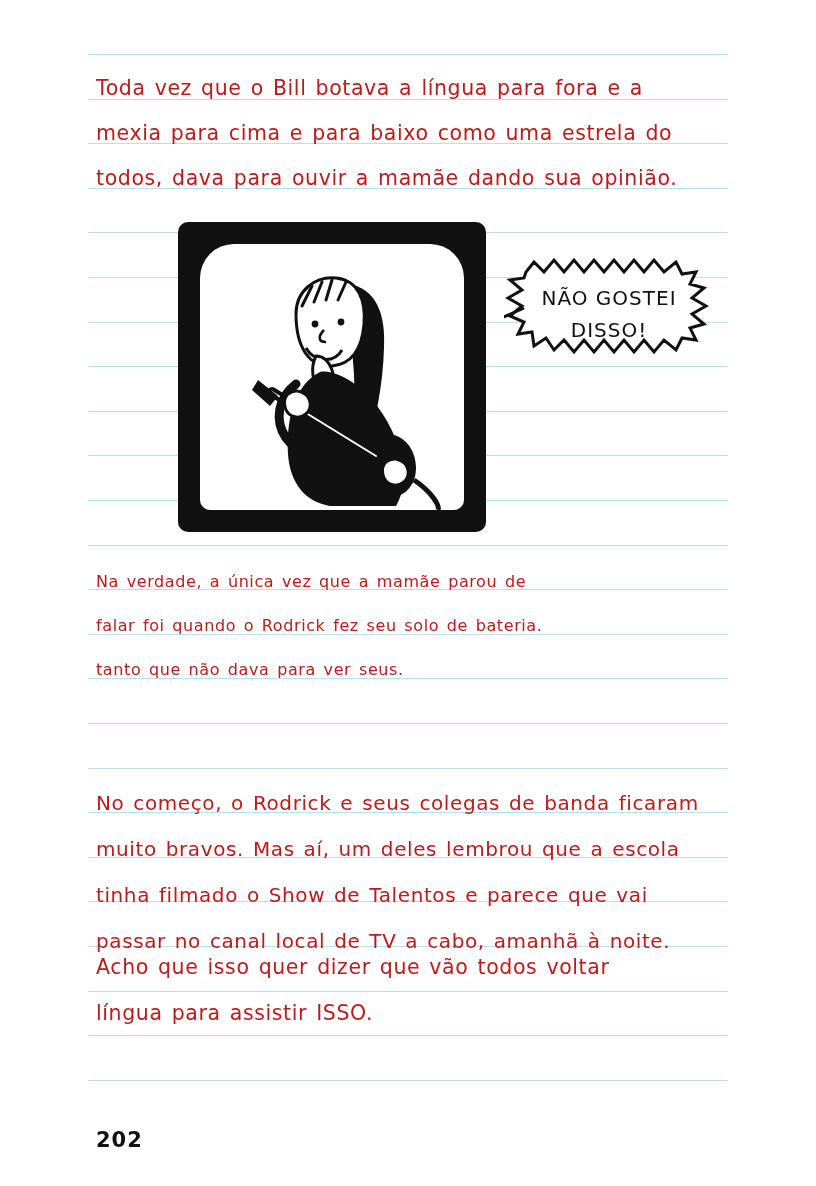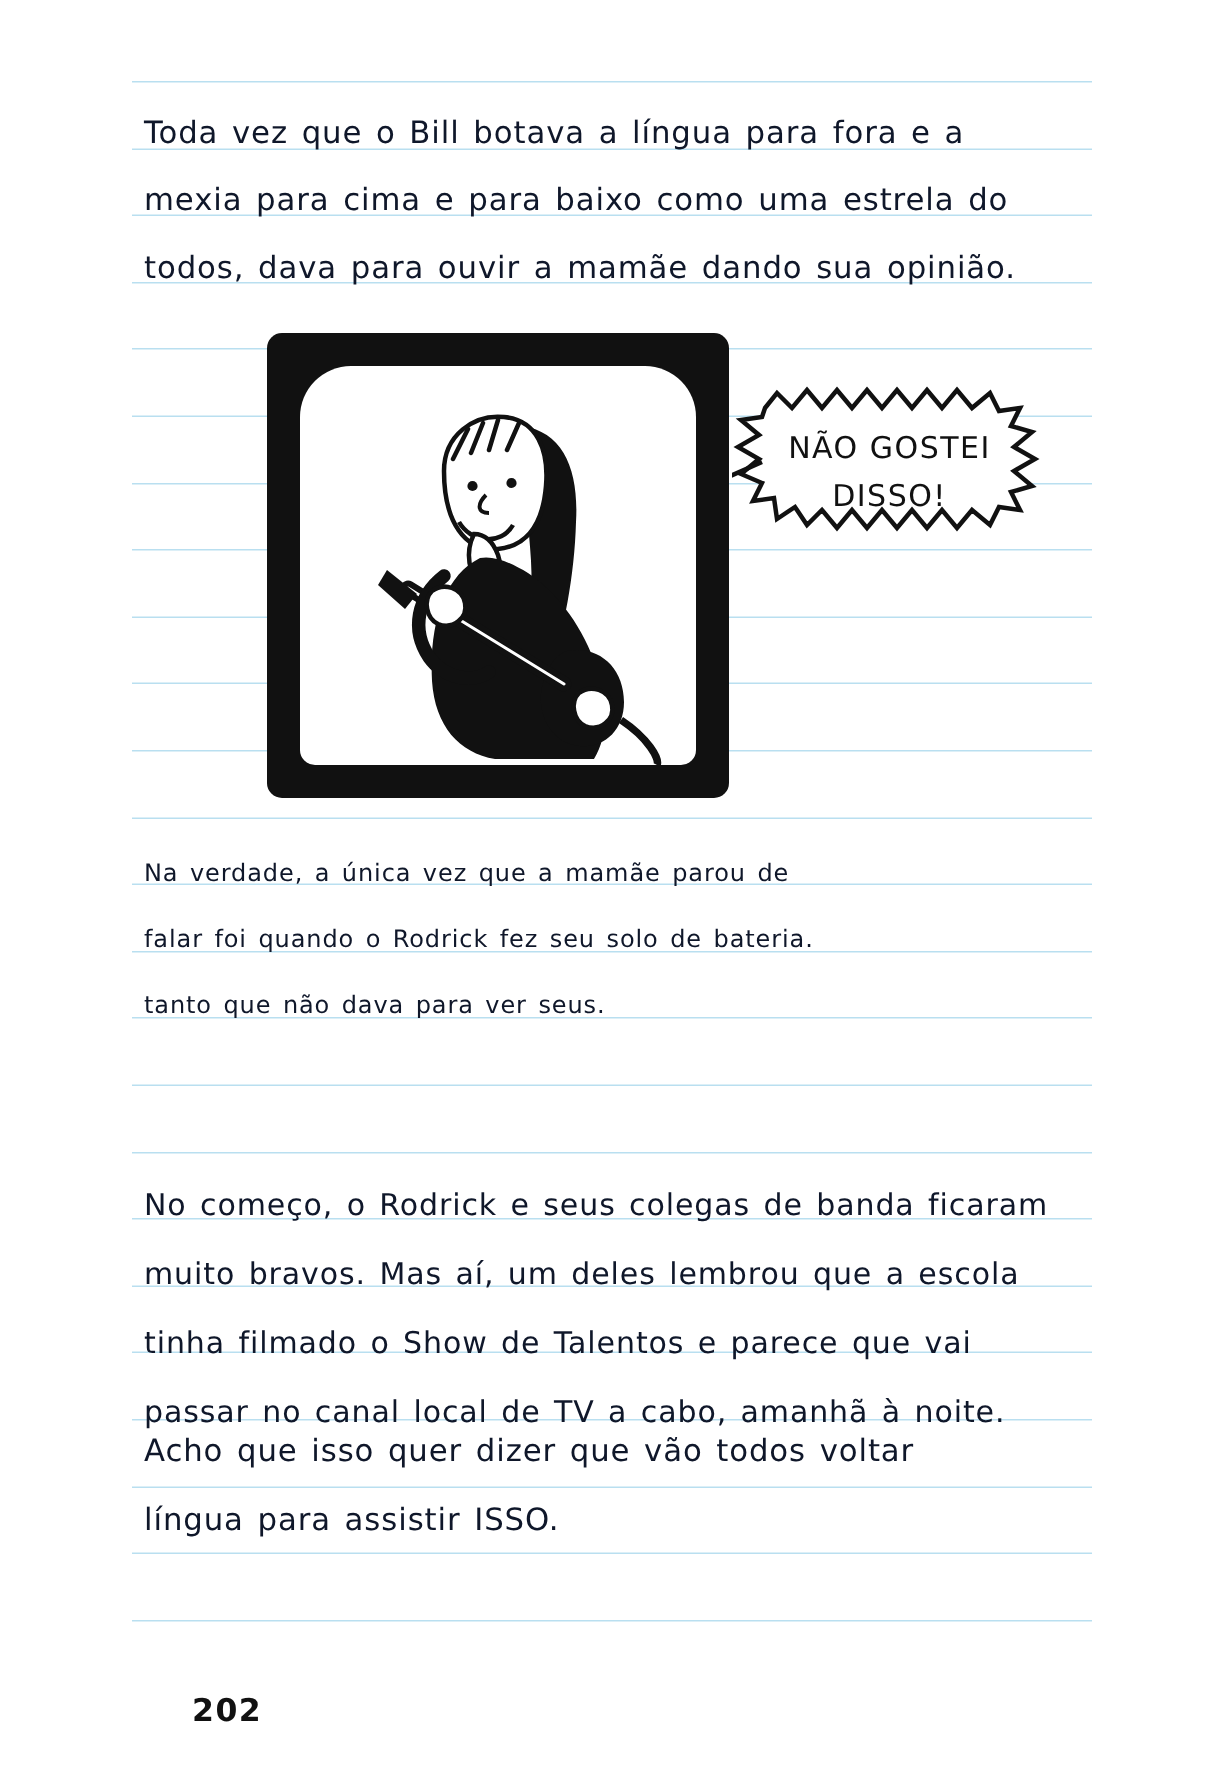--- a/index.html
+++ b/index.html
@@ -40,37 +40,36 @@
     width: 816px; height: 1186px;
   }
   .para {
     position: absolute;
     left: 96px;
     width: 648px;
     font-family: "DejaVu Sans", sans-serif;
     font-size: 20.5px;
     line-height: 45px;
     letter-spacing: 0.6px;
-    color: #0f172a;
+    color: #b91c1c;
     word-spacing: 2px;
   }
   .para div {
     white-space: nowrap;
   }
 
   .page-number {
     position: absolute;
     left: 96px;
     top: 1128px;
     font-size: 21px;
     font-weight: 700;
     color: #111111;
     letter-spacing: 1px;
     font-family: "DejaVu Sans", sans-serif;
-    margin-left: 32px;
   }
 
   
   .comic {
     position: absolute;
     left: 178px;
     top: 222px;
     width: 540px;
     height: 312px;
   }
@@ -87,21 +86,21 @@
     left: 22px;
     top: 22px;
     width: 264px;
     height: 266px;
     background: #ffffff;
     border-radius: 34px 34px 10px 10px;
     overflow: hidden;
   }
   .bubble {
     position: absolute;
-    left: 310px;
+    left: 326px;
     top: 28px;
     width: 210px;
     height: 112px;
   }
   .bubble-text {
     position: absolute;
     left: 0;
     top: 32px;
     width: 210px;
     text-align: center;

